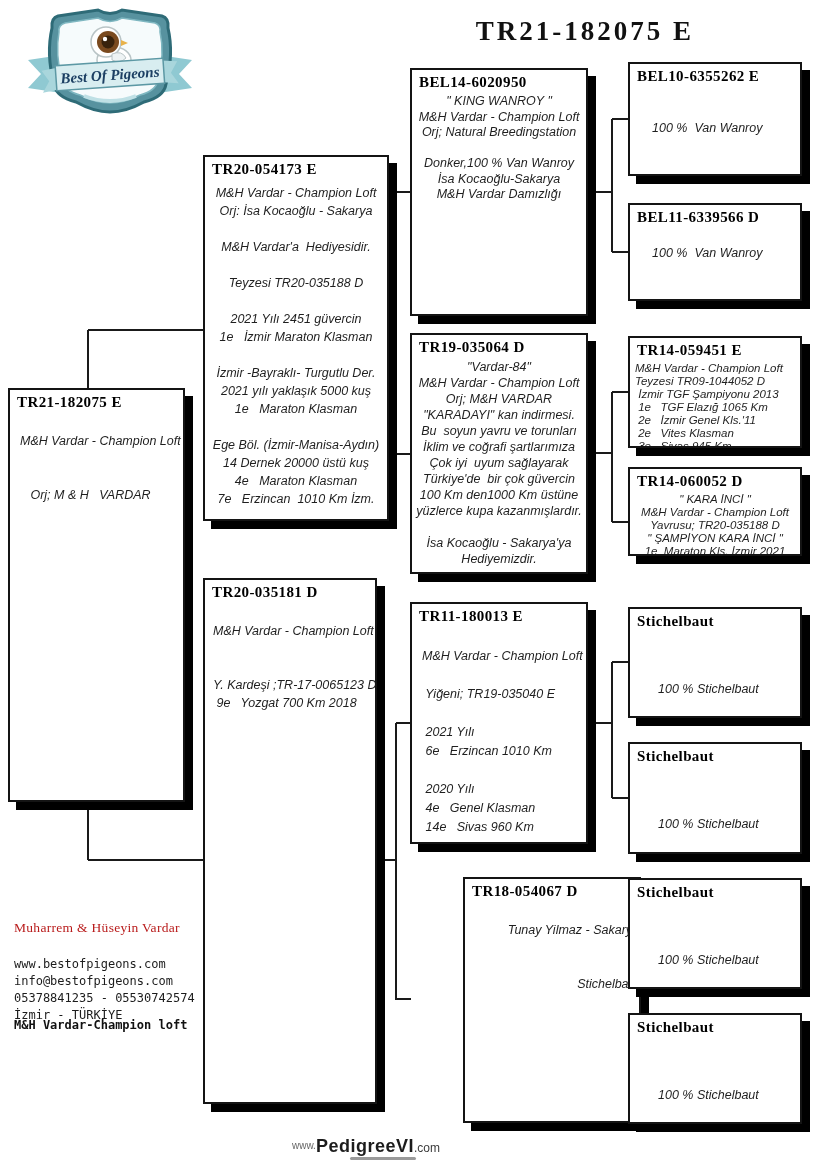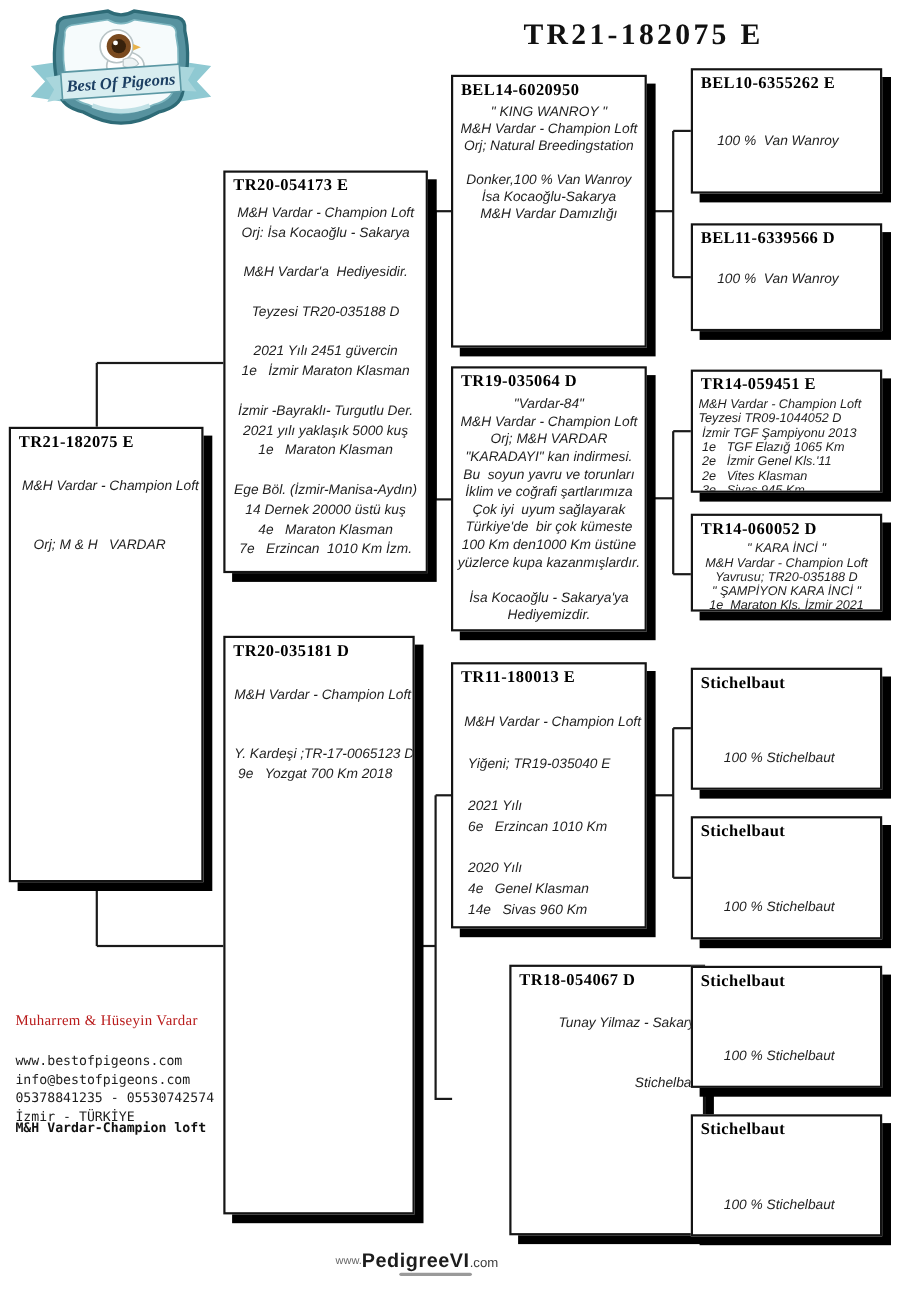--- a/index.html
+++ b/index.html
@@ -33,21 +33,21 @@
   }
   .footer-contact{
     position:absolute;left:14px;top:956px;
     font-family:"DejaVu Sans Mono",monospace;font-size:12px;line-height:17px;
     color:#1c1c1c;white-space:pre;
   }
   .footer-loft{
     position:absolute;left:14px;top:1018px;
     font-family:"DejaVu Sans Mono",monospace;font-weight:bold;font-size:12px;color:#111;
   }
-  .watermark{position:absolute;left:292px;top:1136px;z-index:3;white-space:nowrap;margin-left:13px;}
+  .watermark{position:absolute;left:292px;top:1136px;z-index:3;white-space:nowrap;}
   .wm-prefix{font-size:10px;color:#666;vertical-align:3px;}
   .wm-brand{font-size:18px;color:#1c1c1c;font-weight:600;letter-spacing:.5px;}
   .wm-suffix{font-size:12px;color:#3c3c3c;}
   .wm-tagline{margin-left:58px;width:66px;height:3px;background:#9a9a9a;border-radius:2px;margin-top:0px;}
 </style>
 </head>
 <body>
 
 <div class="main-title">TR21-182075 E</div>
 
@@ -167,21 +167,21 @@
     <div class="pbox" style="left: 410px; top: 333px; width: 178px; height: 241px;">
       <div class="pbox-title">TR19-035064 D</div>
       <div class="pbox-body" style="text-align: center; line-height: 16px;">
         <div class="pline">"Vardar-84"</div>
         <div class="pline">M&amp;H Vardar - Champion Loft</div>
         <div class="pline">Orj; M&amp;H VARDAR</div>
         <div class="pline">"KARADAYI" kan indirmesi.</div>
         <div class="pline">Bu  soyun yavru ve torunları</div>
         <div class="pline">İklim ve coğrafi şartlarımıza</div>
         <div class="pline">Çok iyi  uyum sağlayarak</div>
-        <div class="pline">Türkiye'de  bir çok kümeste</div>
+        <div class="pline">Türkiye'de  bir çok güvercin</div>
         <div class="pline">100 Km den1000 Km üstüne</div>
         <div class="pline">yüzlerce kupa kazanmışlardır.</div>
         <div class="pline">&nbsp;</div>
         <div class="pline">İsa Kocaoğlu - Sakarya'ya</div>
         <div class="pline">Hediyemizdir.</div>
       </div>
     </div>
     <div class="pbox" style="left: 410px; top: 602px; width: 178px; height: 242px;">
       <div class="pbox-title">TR11-180013 E</div>
       <div class="pbox-body" style="text-align: left; padding-left: 10px; line-height: 19px;">

